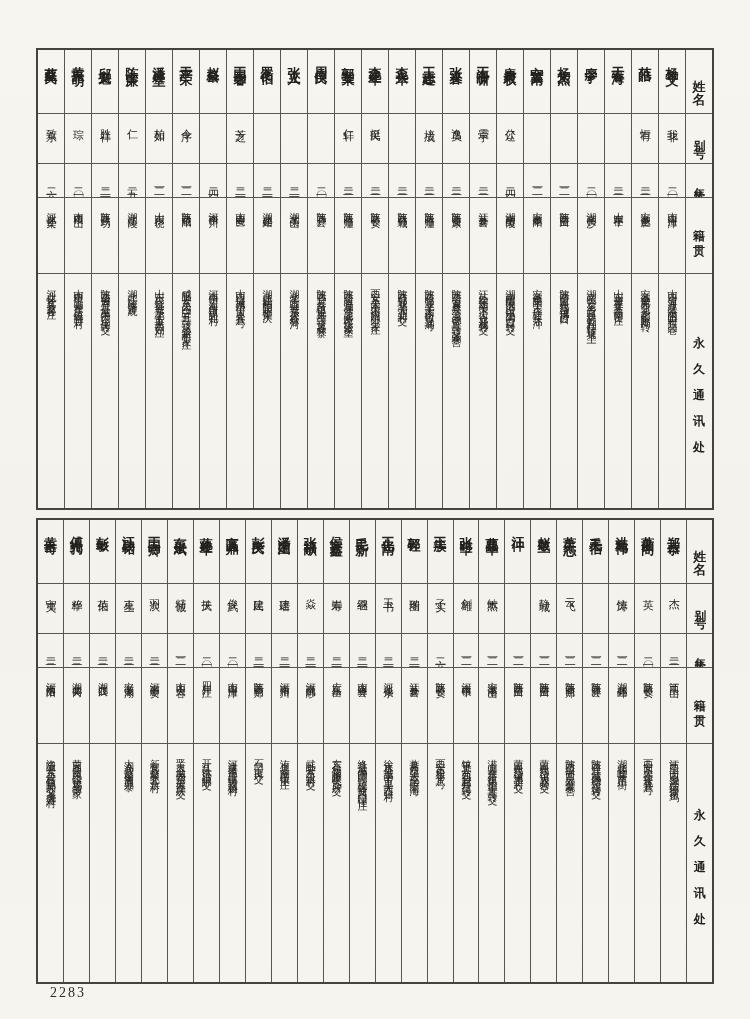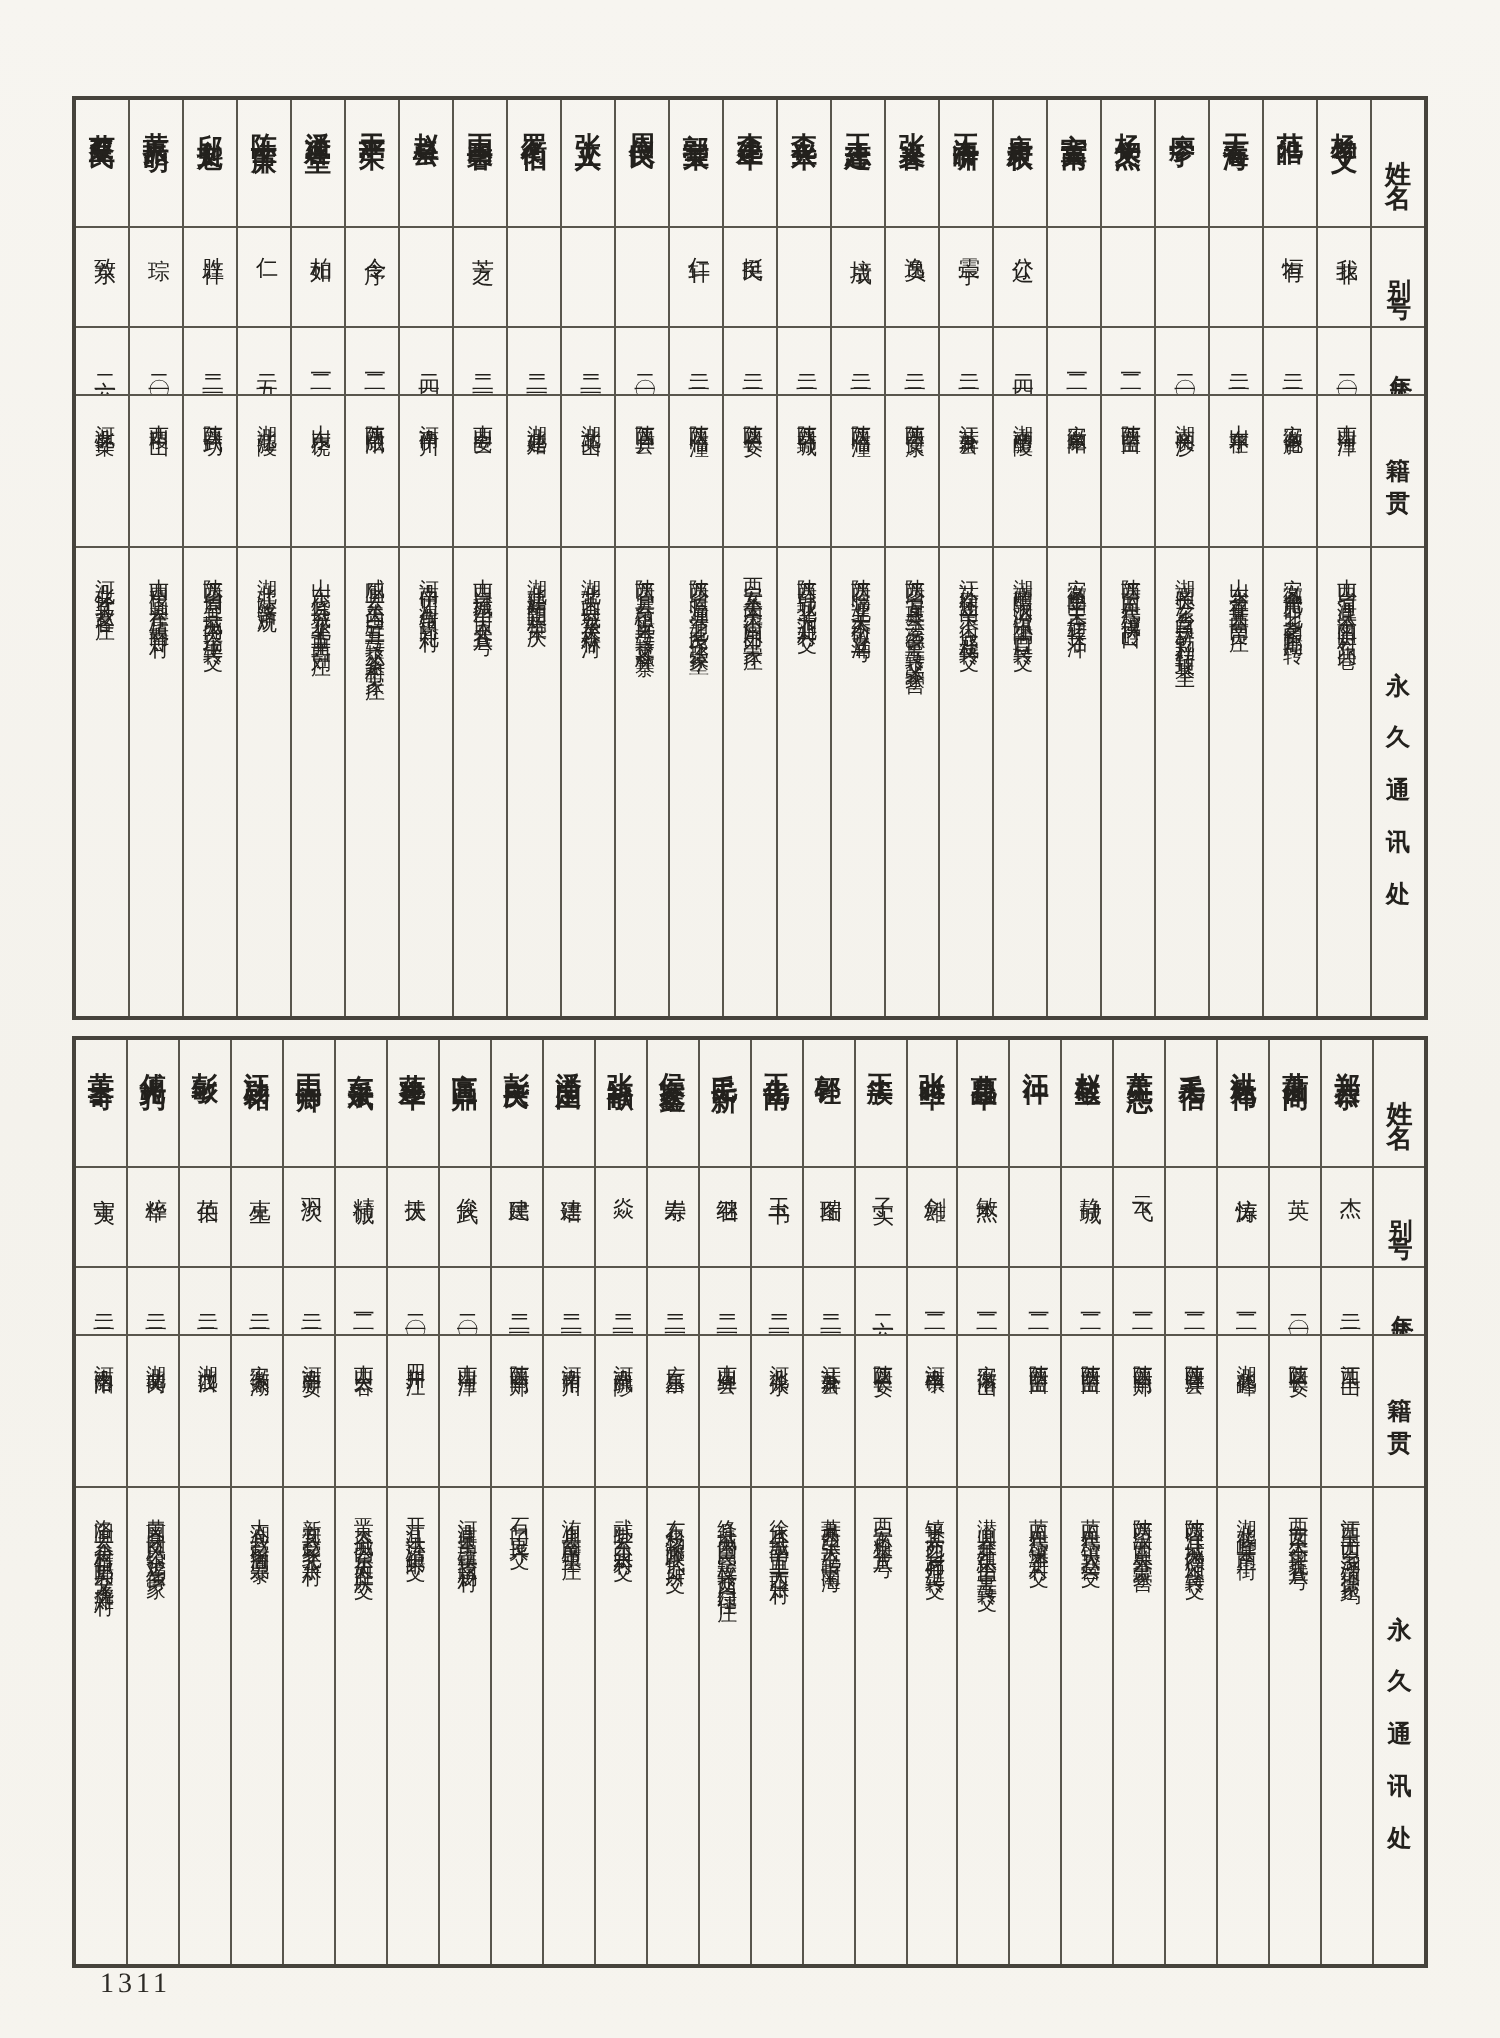--- a/index.html
+++ b/index.html
@@ -951,14 +951,14 @@
           <span>年龄</span>
         </div>
     <div class="cell native">
           <span>籍贯</span>
         </div>
     <div class="cell address">
           <span>永久通讯处</span>
         </div>
   </div>
     </div>
-  <div class="page-number">1311</div>
+  <div class="page-number">2283</div>
 </div>
 
 </body></html>

